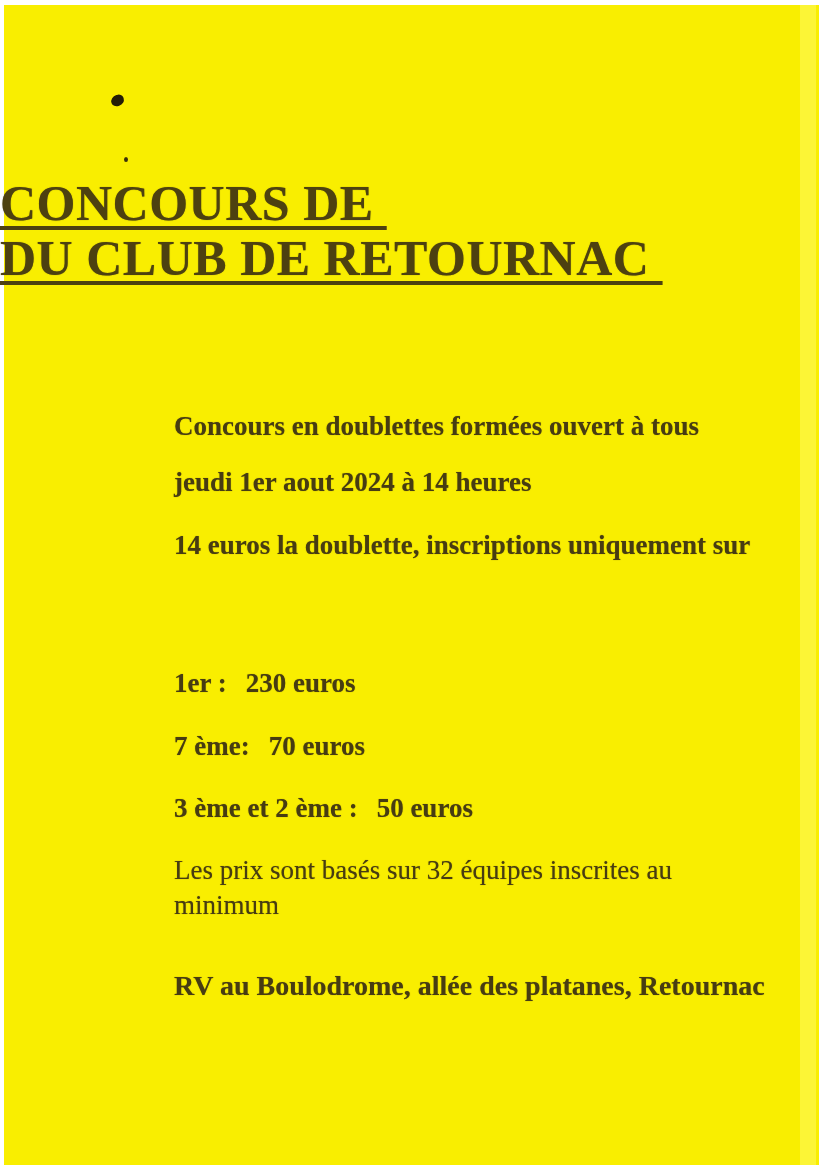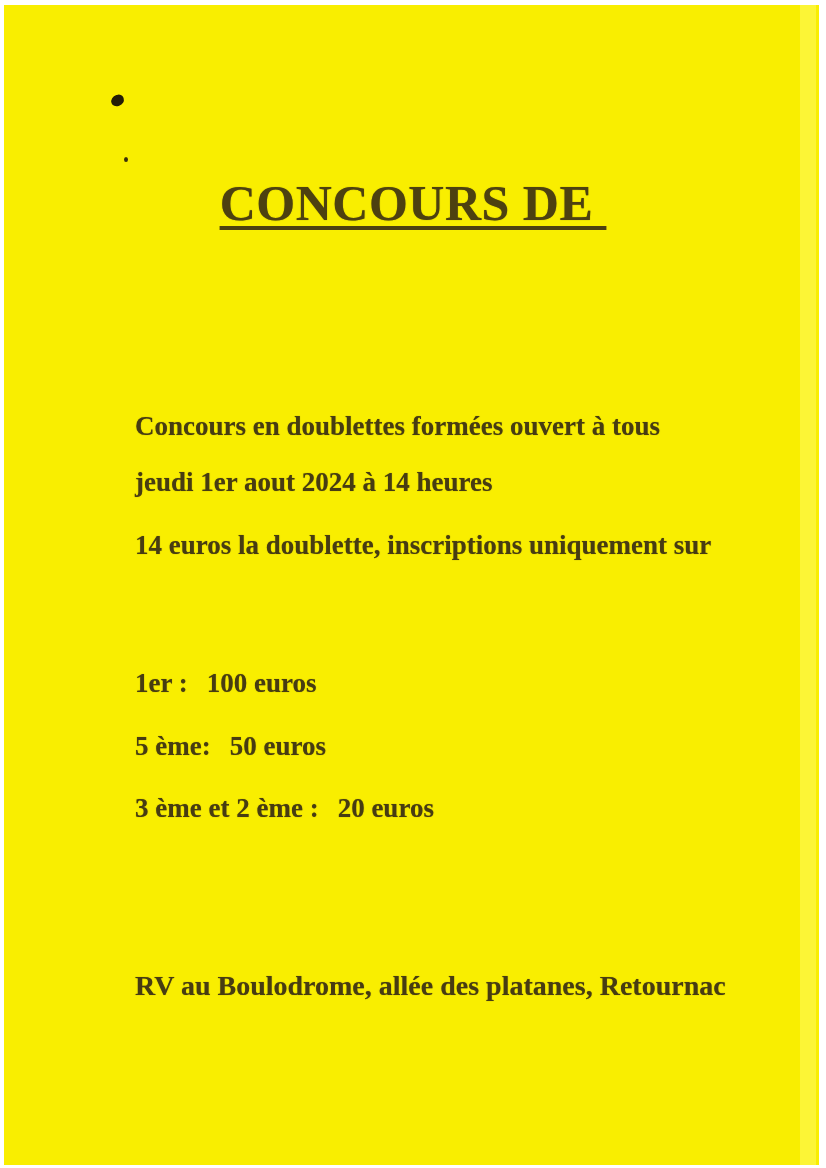--- a/index.html
+++ b/index.html
@@ -51,40 +51,41 @@
     width: 4px;
     height: 5px;
     background: #3a3009;
     border-radius: 50%;
   }
   .title-block {
     position: absolute;
     left: 0;
     top: 176px;
     width: 826px;
-    text-align: center;
+    text-align: left;
     color: #4d4110;
     font-weight: bold;
     font-size: 50px;
     line-height: 55px;
     letter-spacing: 0.5px;
     text-shadow: 0 0 1px rgba(70, 58, 12, 0.55);
   }
   .title-line {
     text-decoration: underline;
     text-decoration-thickness: 4px;
     text-underline-offset: 6px;
   }
   .body-text {
     position: absolute;
     color: #473c12;
     font-size: 27px;
     line-height: 35px;
     text-shadow: 0 0 1px rgba(65, 55, 15, 0.5);
     white-space: nowrap;
+    margin-left: 39px;
   }
   .bold { font-weight: bold; }
   .intro-line      { left: 135px; top: 409px; }
   .datetime-line   { left: 135px; top: 465px; width: 562px; }
   .fee-paragraph   { left: 135px; top: 528px; width: 600px; font-weight: bold; }
   .prize-row-1     { left: 135px; top: 666px; }
   .prize-row-2     { left: 135px; top: 729px; }
   .prize-row-3     { left: 135px; top: 791px; }
   .prize-amount    { margin-left: 19px; }
   .note-paragraph  { left: 135px; top: 853px; width: 600px; }
@@ -95,38 +96,43 @@
 
 <div class="page">
 
   <div class="paper"></div>
   <div class="edge-strip"></div>
   <div class="speck-large"></div>
   <div class="speck-small"></div>
 
   <div class="title-block">
     <div><span class="title-line">CONCOURS DE&nbsp;</span></div>
+    <div><span class="title-line">DU CLUB DE RETOURNAC&nbsp;</span></div>
   </div>
 
   <div class="body-text bold intro-line">Concours en doublettes formées ouvert à tous</div>
 
   <div class="body-text bold datetime-line">jeudi 1er aout 2024 à 14 heures</div>
 
   <div class="body-text fee-paragraph">
     <div>14 euros la doublette, inscriptions uniquement sur</div>
   </div>
 
   <div class="body-text bold prize-row-1">
-    <span>1er :</span><span class="prize-amount">100 euros</span>
+    <span>1er :</span><span class="prize-amount">230 euros</span>
   </div>
 
   <div class="body-text bold prize-row-2">
-    <span>5 ème:</span><span class="prize-amount">50 euros</span>
+    <span>7 ème:</span><span class="prize-amount">70 euros</span>
   </div>
 
   <div class="body-text bold prize-row-3">
-    <span>3 ème et 2 ème :</span><span class="prize-amount">20 euros</span>
+    <span>3 ème et 2 ème :</span><span class="prize-amount">50 euros</span>
   </div>
 
+  <div class="body-text note-paragraph">
+    <div>Les prix sont basés sur 32 équipes inscrites au</div>
+    <div>minimum</div>
+  </div>
 
   <div class="body-text bold venue-line">RV au Boulodrome, allée des platanes, Retournac</div>
 
 </div>
 
 </body></html>

